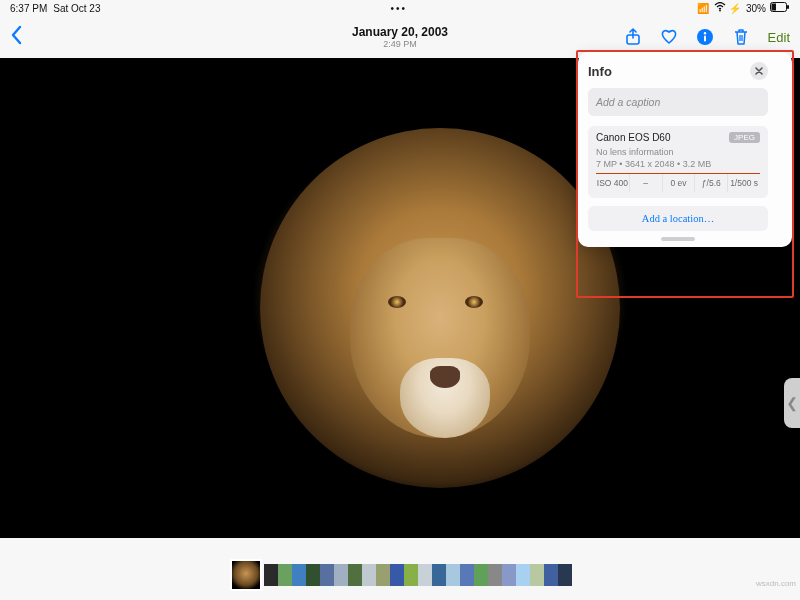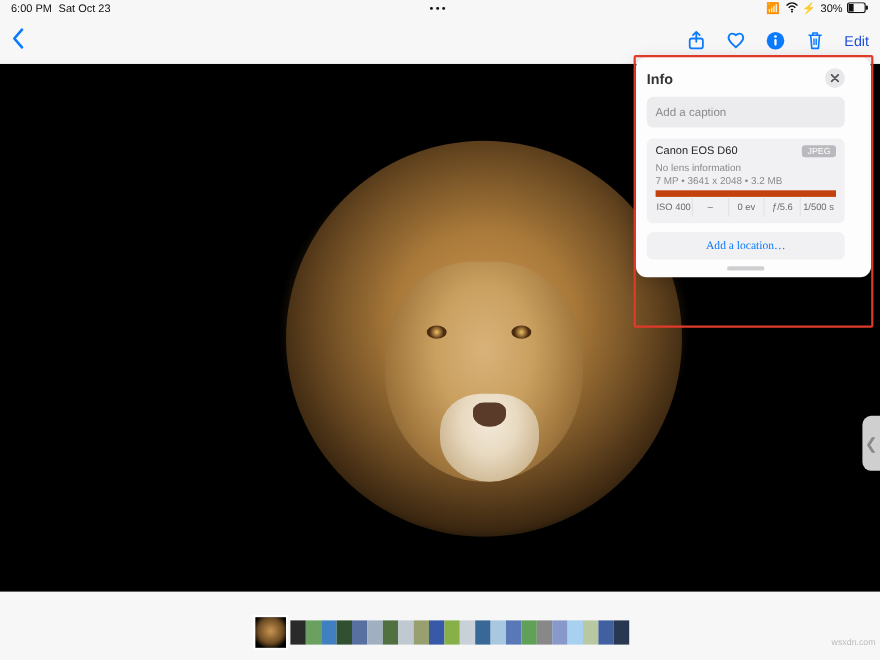--- a/index.html
+++ b/index.html
@@ -12,71 +12,71 @@
   .status-dots { letter-spacing: 2px; }
 
   
   .nav-bar { height: 42px; display: flex; align-items: center; position: relative; padding: 0 10px; }
   .nav-back { color: #0a7aff; }
   .nav-title { position: absolute; left: 0; right: 0; text-align: center; pointer-events: none; }
   .nav-title .date { font-size: 12px; font-weight: 600; color: #111; }
   .nav-title .time { font-size: 9px; color: #888; }
   .nav-actions { margin-left: auto; display: flex; align-items: center; gap: 18px; color: #0a7aff; }
   .nav-actions .icon-btn { display: inline-flex; width: 18px; height: 18px; align-items: center; justify-content: center; }
-  .edit-btn { color: #1d4ed8; font-size: 13px; }
+  .edit-btn { color: #4d7c0f; font-size: 13px; }
 
   
   .photo-viewport { position: relative; width: 800px; height: 480px; background: #000; overflow: hidden; }
   .photo-img { width: 100%; height: 100%; background: radial-gradient(ellipse 260px 230px at 55% 50%, #a87a3a 0%, #b78848 22%, #7a5a30 40%, #4b3519 55%, #000 72%); }
   
   .mane { position: absolute; left: 260px; top: 70px; width: 360px; height: 360px; background: radial-gradient(circle at 50% 45%, #c99552 0%, #aa7a3a 30%, #6b4a22 55%, #3a2610 72%, rgba(0,0,0,0) 80%); border-radius: 50%; }
   .face { position: absolute; left: 350px; top: 180px; width: 180px; height: 200px; background: radial-gradient(ellipse at 50% 40%, #d9b27a 0%, #caa060 35%, #a47a40 65%, #6b4a22 100%); border-radius: 48% 48% 55% 55%; }
   .muzzle { position: absolute; left: 400px; top: 300px; width: 90px; height: 80px; background: radial-gradient(ellipse at 50% 30%, #f4eadb 0%, #e8d9c0 40%, #cbb48e 80%); border-radius: 50% 50% 60% 60%; }
   .nose { position: absolute; left: 430px; top: 308px; width: 30px; height: 22px; background: #5a3a28; border-radius: 40% 40% 60% 60%; }
   .eye-l { position: absolute; left: 388px; top: 238px; width: 18px; height: 12px; background: radial-gradient(circle,#f0c060 0%, #4a2a10 60%); border-radius: 50%; }
   .eye-r { position: absolute; left: 465px; top: 238px; width: 18px; height: 12px; background: radial-gradient(circle,#f0c060 0%, #4a2a10 60%); border-radius: 50%; }
 
   .side-handle { position: absolute; right: 0; top: 320px; width: 16px; height: 50px; background: rgba(230,230,230,0.9); border-radius: 8px 0 0 8px; display:flex; align-items:center; justify-content:center; color:#888; font-size:14px; }
 
   
   .info-panel { position: absolute; right: 8px; top: 52px; width: 214px; background: #fdfdfd; border-radius: 10px; box-shadow: 0 4px 16px rgba(0,0,0,0.18); padding: 10px 24px 6px 10px; font-size: 10px; color: #333; }
   .info-highlight { position: absolute; right: 6px; top: 50px; width: 218px; height: 248px; border: 2px solid #e03a2a; border-radius: 2px; pointer-events: none; }
   .info-head { display: flex; align-items: center; justify-content: space-between; margin-bottom: 8px; }
   .info-head h3 { font-size: 13px; font-weight: 600; }
   .close-pill { width: 18px; height: 18px; border-radius: 50%; background: #e7e7ea; display:flex; align-items:center; justify-content:center; color:#555; font-size:10px; }
-  .caption-box { background: #ececee; border-radius: 6px; padding: 8px 8px; color: #8a8a8e; font-size: 10.5px; margin-bottom: 10px; }
+  .caption-box { background: #ececee; border-radius: 6px; padding: 8px 8px; color: #8a8a8e; font-size: 10.5px; margin-bottom: 10px; font-style: italic; }
   .meta-row { display: flex; justify-content: space-between; align-items: baseline; }
   .meta-row .when { font-size: 10px; color: #222; }
   .meta-row .adjust { color: #0a7aff; font-size: 10px; }
   .file-row { display: flex; align-items: center; gap: 4px; color: #8a8a8e; font-size: 9.5px; margin: 3px 0 8px; }
   .cloud-icon { width: 12px; height: 10px; }
   .cam-block { background: #f1f1f3; border-radius: 6px; padding: 6px 8px 6px; font-size: 9.5px; color: #4a4a4c; }
   .cam-head { display:flex; justify-content: space-between; align-items:center; margin-bottom: 4px; }
   .cam-head b { font-weight: 400; font-size: 10px; color:#222;}
   .badge { background: #b9b9be; color: #fff; font-size: 8px; padding: 1px 5px; border-radius: 3px; }
   .cam-line { color: #8a8a8e; font-size: 9px; margin-bottom: 2px; }
-  .exif-grid { display: grid; grid-template-columns: repeat(5, 1fr); border-top: 6px solid #c2410c; margin-top: 4px; }
+  .exif-grid { display: grid; grid-template-columns: repeat(5, 1fr); border-top: 1px solid #c2410c; margin-top: 4px; }
   .exif-cell { text-align: center; font-size: 8.5px; color: #6a6a6e; padding: 4px 0; border-left: 1px solid #e2e2e4; }
   .exif-cell:first-child { border-left: none; }
   .loc-btn { margin-top: 8px; background: #f1f1f3; border-radius: 6px; padding: 7px; text-align: center; color: #0a7aff; font-size: 10.5px; font-family: Liberation Serif, serif; }
   .grabber { width: 34px; height: 4px; background: #cfcfd2; border-radius: 3px; margin: 6px auto 0; }
 
   
   .thumb-strip { position: absolute; bottom: 10px; left: 0; right: 0; height: 30px; display: flex; justify-content: center; align-items: center; gap: 0; }
   .thumb { width: 14px; height: 22px; background: #888; }
   .thumb.sel { width: 28px; height: 28px; outline: 2px solid #fff; background: radial-gradient(circle at 50% 45%, #c99552 0%, #6b4a22 55%, #000 80%); margin: 0 4px; }
 
   .watermark { position: absolute; right: 4px; bottom: 12px; font-size: 8px; color: #bbb; }
 </style>
 </head>
 <body>
 
 <div class="status-bar">
   <div class="status-left">
-    <span>6:00 PM</span>
+    <span>6:37 PM</span>
     <span>Sat Oct 23</span>
   </div>
   <span class="status-dots">•••</span>
   <div class="status-right">
     <span>📶</span>
     <span>
       <svg width="12" height="10" viewBox="0 0 12 10">
           <path d="M1 3 Q6 -2 11 3 M3 5 Q6 2 9 5 M5 7 Q6 6 7 7" stroke="#111" stroke-width="1.2" fill="none"></path>
           <circle cx="6" cy="8.5" r="0.9" fill="#111"></circle>
         </svg>
@@ -92,20 +92,24 @@
     </span>
   </div>
 </div>
 
 <div class="nav-bar">
   <span class="nav-back">
     <svg width="14" height="20" viewBox="0 0 14 20">
         <path d="M10 2 L3 10 L10 18" stroke="#0a7aff" stroke-width="2.4" fill="none" stroke-linecap="round" stroke-linejoin="round"></path>
       </svg>
   </span>
+  <div class="nav-title">
+    <div class="date">January 20, 2003</div>
+    <div class="time">2:49 PM</div>
+  </div>
   <div class="nav-actions">
     <span class="icon-btn">
       <svg width="16" height="18" viewBox="0 0 16 18">
           <path d="M8 1 L8 10 M8 1 L5 4 M8 1 L11 4" stroke="#0a7aff" stroke-width="1.6" fill="none" stroke-linecap="round"></path>
           <rect x="2" y="7" width="12" height="9" rx="2" stroke="#0a7aff" stroke-width="1.6" fill="none"></rect>
         </svg>
     </span>
     <span class="icon-btn">
       <svg width="18" height="16" viewBox="0 0 18 16">
           <path d="M9 14 C3 9 1 6 3 3 C5 0 9 3 9 3 C9 3 13 0 15 3 C17 6 15 9 9 14 Z" stroke="#0a7aff" stroke-width="1.6" fill="none"></path>

